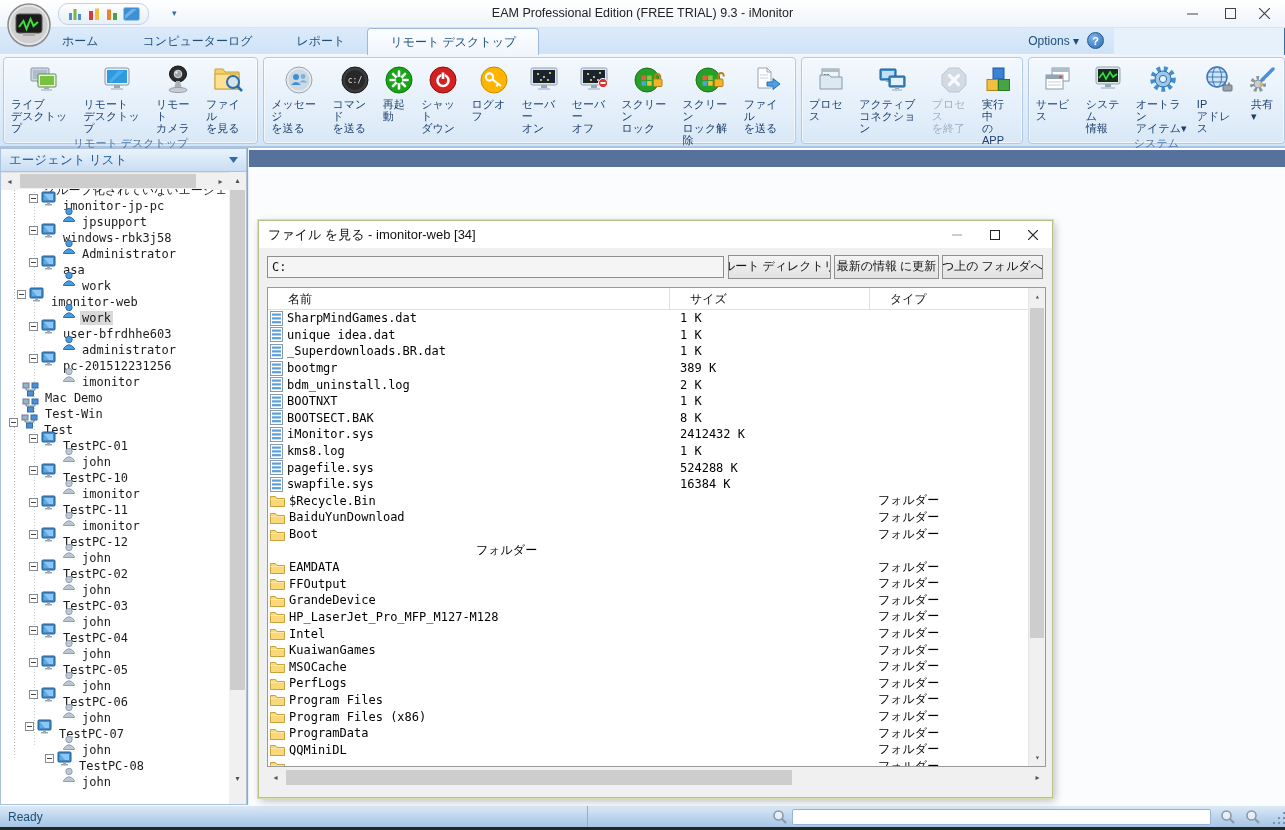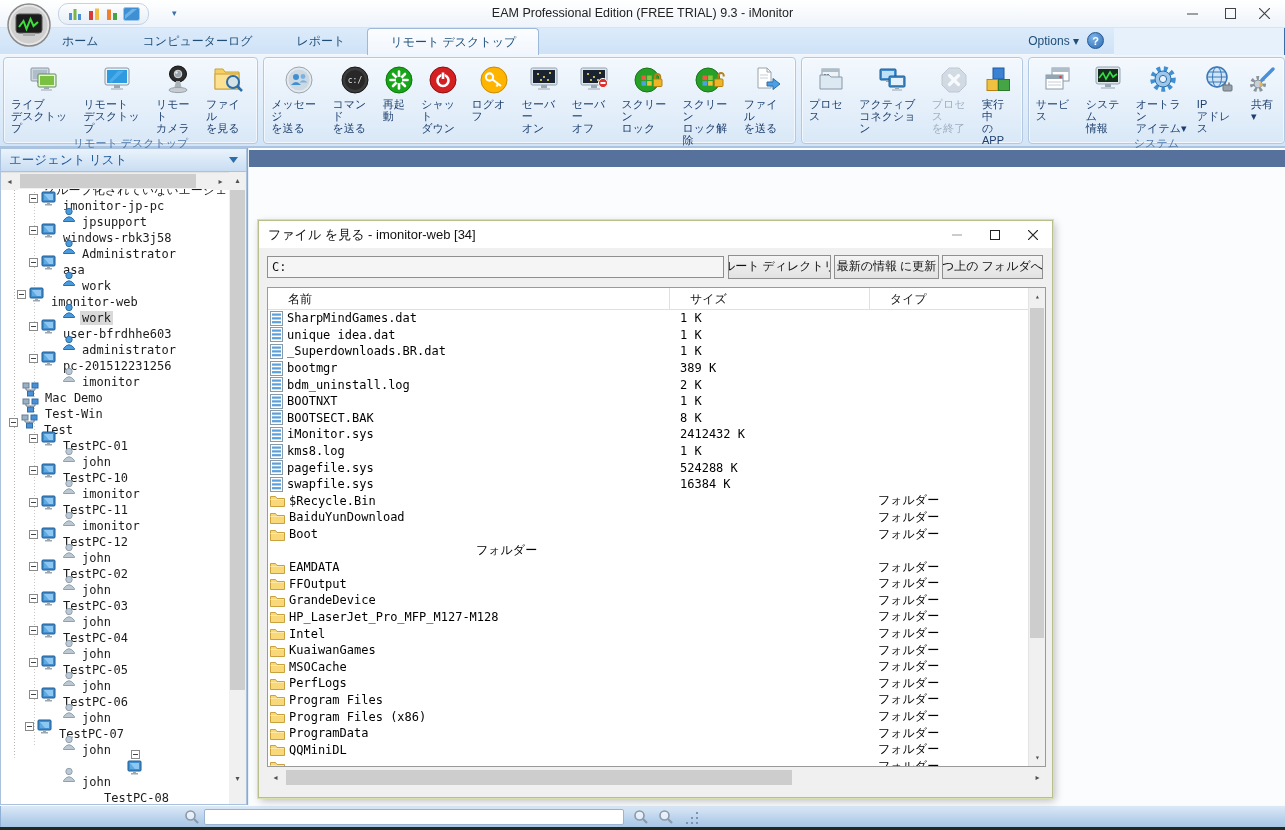--- a/index.html
+++ b/index.html
@@ -975,21 +975,21 @@
           <div class="trow" style="padding-left: 48px;">
             <span style="width: 13px; flex: 0 0 auto;"></span>
             <span class="tico">
               <svg width="14" height="15" viewBox="0 0 14 15">
                 <circle cx="7" cy="4.5" r="3.2" fill="#bcc8d4" stroke="#8fa0ae"></circle>
                 <path d="M1.5,13.5 q5.5,-7.5 11,0 v1 h-11 z" fill="#bcc8d4" stroke="#8fa0ae"></path>
               </svg>
             </span>
             <span class="tlabel">john</span>
           </div>
-          <div class="trow" style="padding-left: 44px; flex-direction: column;">
+          <div class="trow" style="padding-left: 44px;">
             <span class="texp"></span>
             <span class="tico">
               <svg width="16" height="16" viewBox="0 0 16 16">
                 <rect x="1" y="2" width="13" height="10" rx="1" fill="#3f8fd4" stroke="#1e5a8e"></rect>
                 <rect x="3" y="4" width="9" height="6" fill="#8ec8f2"></rect>
                 <path d="M3,4 l5,6 h-5 z" fill="#5da9e0"></path>
                 <rect x="6" y="12" width="3" height="2" fill="#9aa8b4"></rect>
                 <rect x="4" y="14" width="7" height="1.5" fill="#9aa8b4"></rect>
               </svg>
             </span>
@@ -1441,20 +1441,21 @@
       </div>
     </div>
     <div id="dlg-hscroll" class="sb-h">
       <div class="sb-btn" style="left:0;">◂</div>
       <div class="sb-thumb" style="top:1px; bottom:1px; left:19px; width:506px;"></div>
       <div class="sb-btn" style="right:0;">▸</div>
     </div>
   </div>
 
   <div id="statusbar">
+    <div id="status-ready">Ready</div>
     <div id="status-sep"></div>
     <div id="status-counts">グループ:0 レコード:0 選択:0</div>
     <span class="status-mag" id="mag1">
         <svg width="16" height="16" viewBox="0 0 16 16">
           <circle cx="6.5" cy="6.5" r="4.5" fill="rgba(255,255,255,.6)" stroke="#8a98a8" stroke-width="1.6"></circle>
           <line x1="10" y1="10" x2="14" y2="14" stroke="#8a98a8" stroke-width="2.2"></line>
         </svg>
       </span>
     <input id="status-search" style="">
     <span class="status-mag" id="mag2">

